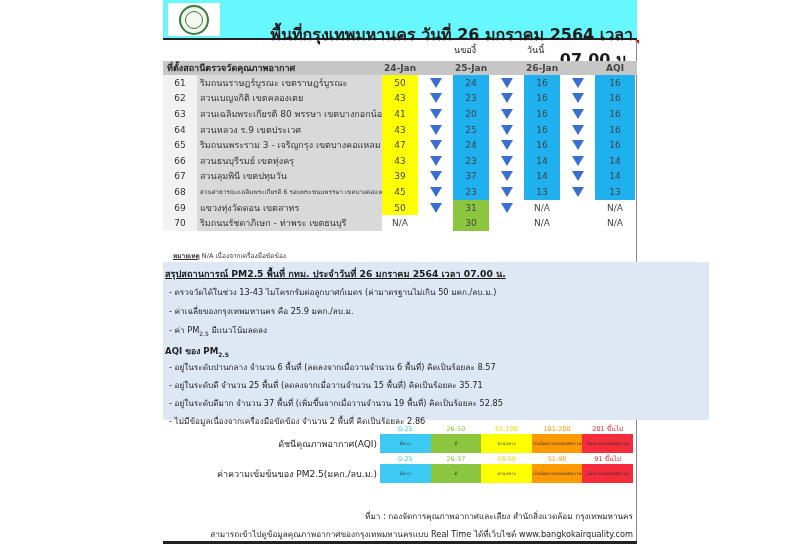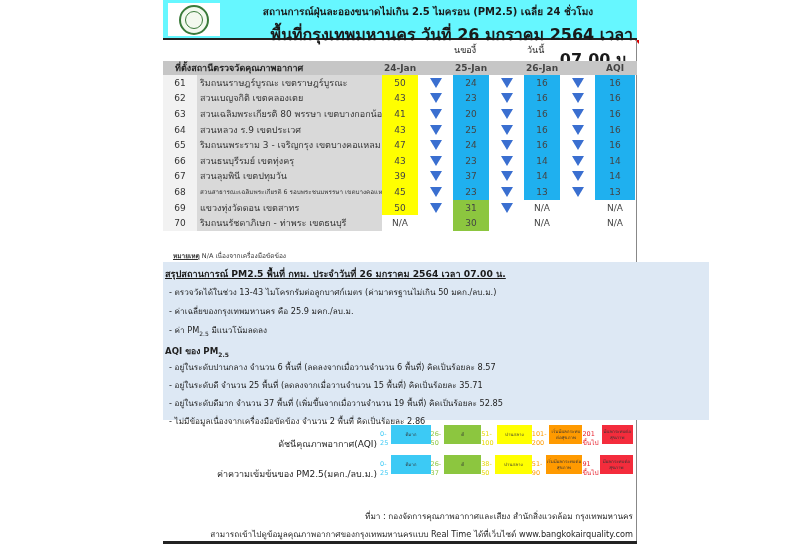--- a/index.html
+++ b/index.html
@@ -21,62 +21,61 @@
   
   .tbl { position: absolute; left: 0; top: 61px; width: 474px; }
   .thead { display: flex; height: 14px; background: #c6c6c6; font-size: 9px; font-weight: bold; align-items: center; }
   .row { display: flex; height: 15.6px; font-size: 9px; align-items: stretch; }
   .c-num { width: 34px; text-align: center; background: #f2f2f2; color: #333; display: flex; align-items: center; justify-content: center; }
   .c-name { width: 185px; background: #d9d9d9; color: #333; padding-left: 3px; white-space: nowrap; overflow: hidden; display: flex; align-items: center; }
   .c-name.small { font-size: 6.3px; }
   .c-val { width: 36px; display: flex; align-items: center; justify-content: center; color: #444; }
   .c-arrow { width: 35px; display: flex; align-items: center; justify-content: center; }
   .c-aqi { width: 40px; display: flex; align-items: center; justify-content: center; color: #444; }
-  .h-name { width: 219px; padding-left: 12px; }
+  .h-name { width: 219px; padding-left: 4px; }
   .h-c { display: flex; justify-content: center; }
   .yellow { background: #ffff00; }
   .blue { background: #1fb0ef; }
   .green { background: #8cc63f; }
   .white { background: #fff; }
   .tri { width: 0; height: 0; border-left: 6px solid transparent; border-right: 6px solid transparent; border-top: 10px solid #3a6fd0; }
 
   .note { position: absolute; left: 10px; top: 251px; font-size: 6.5px; color: #333; }
   .note u { font-weight: bold; }
 
   
   .summary { position: absolute; left: 0; top: 262px; width: 546px; height: 158px; background: #dde8f4; }
   .sum-title { position: absolute; left: 2px; top: 4px; font-size: 9.2px; font-weight: bold; text-decoration: underline; color: #1a1a1a; white-space: nowrap; }
   .sum-line { position: absolute; left: 6px; font-size: 8.2px; color: #222; white-space: nowrap; }
   .sum-sub { position: absolute; left: 2px; font-size: 8.6px; color: #222; font-weight: bold; }
   sub { font-size: 6px; }
 
   
   .leg-label { position: absolute; right: 260px; font-size: 9px; color: #222; text-align: center; white-space: nowrap; }
   .leg-row { position: absolute; left: 217px; width: 253px; display: flex; }
-  .leg-cell { width: 71px; display: flex; align-items: center; }
+  .leg-cell { width: 71px; display: flex; flex-direction: column; align-items: center; }
   .leg-range { font-size: 6.5px; height: 9px; line-height: 9px; }
   .leg-box { width: 100%; height: 19px; display: flex; align-items: center; justify-content: center; font-size: 4.5px; color: #333; text-align: center; line-height: 6px; }
 
   .src { position: absolute; right: 4px; top: 510px; font-size: 8.2px; color: #222; white-space: nowrap; }
   .url { position: absolute; right: 4px; top: 528px; font-size: 8.2px; color: #222; white-space: nowrap; }
   .bottom-rule { position: absolute; left: 0; top: 541px; width: 474px; height: 3px; background: #222; }
   .right-rule { position: absolute; right: 0; top: 40px; width: 1px; height: 501px; background: #888; }
 </style>
 </head>
 <body>
 
 <div class="page">
 
   <div class="banner">
     <div class="logo-box">
       <div class="logo-circle">
           <div class="logo-inner"></div>
         </div>
     </div>
-    <div class="title1">สถานการณ์ฝุ่นละอองขนาดไม่เกิน 2.5 ไมครอน (PM2.5) เฉลี่ย 24 ชั่วโมง</div>
     <div class="title2">พื้นที่กรุงเทพมหานคร วันที่ 26 มกราคม 2564 เวลา 07.00 น.</div>
   </div>
   <div class="red-mark"></div>
   <div class="right-rule"></div>
 
   <div class="daylabels" style="left:291px;">นของี้</div>
   <div class="daylabels" style="left:364px;">วันนี้</div>
 
   <div class="tbl">
     <div class="thead">

